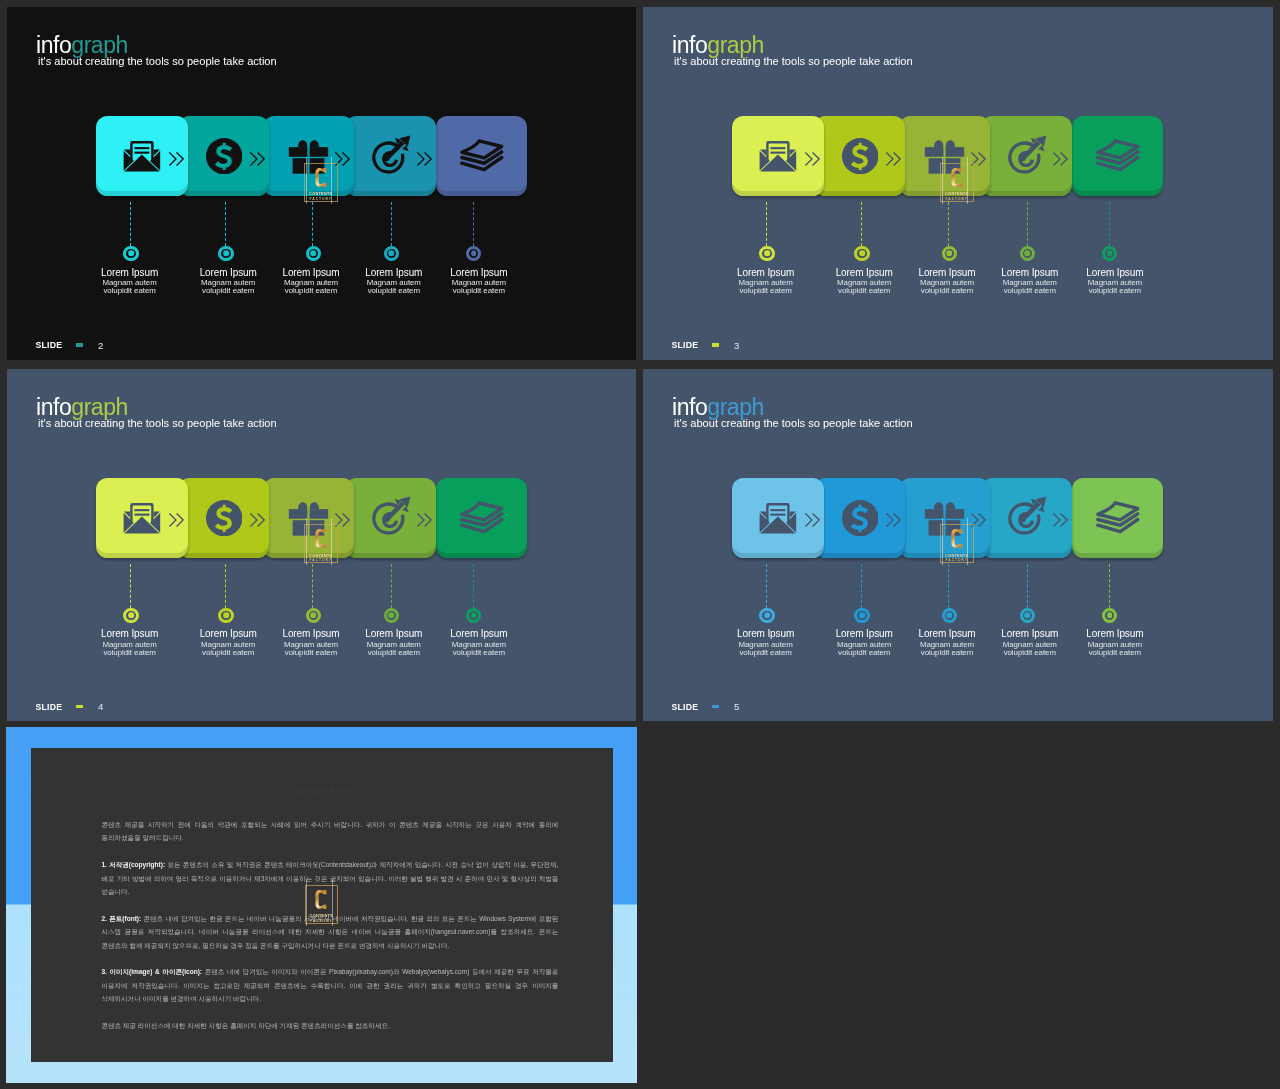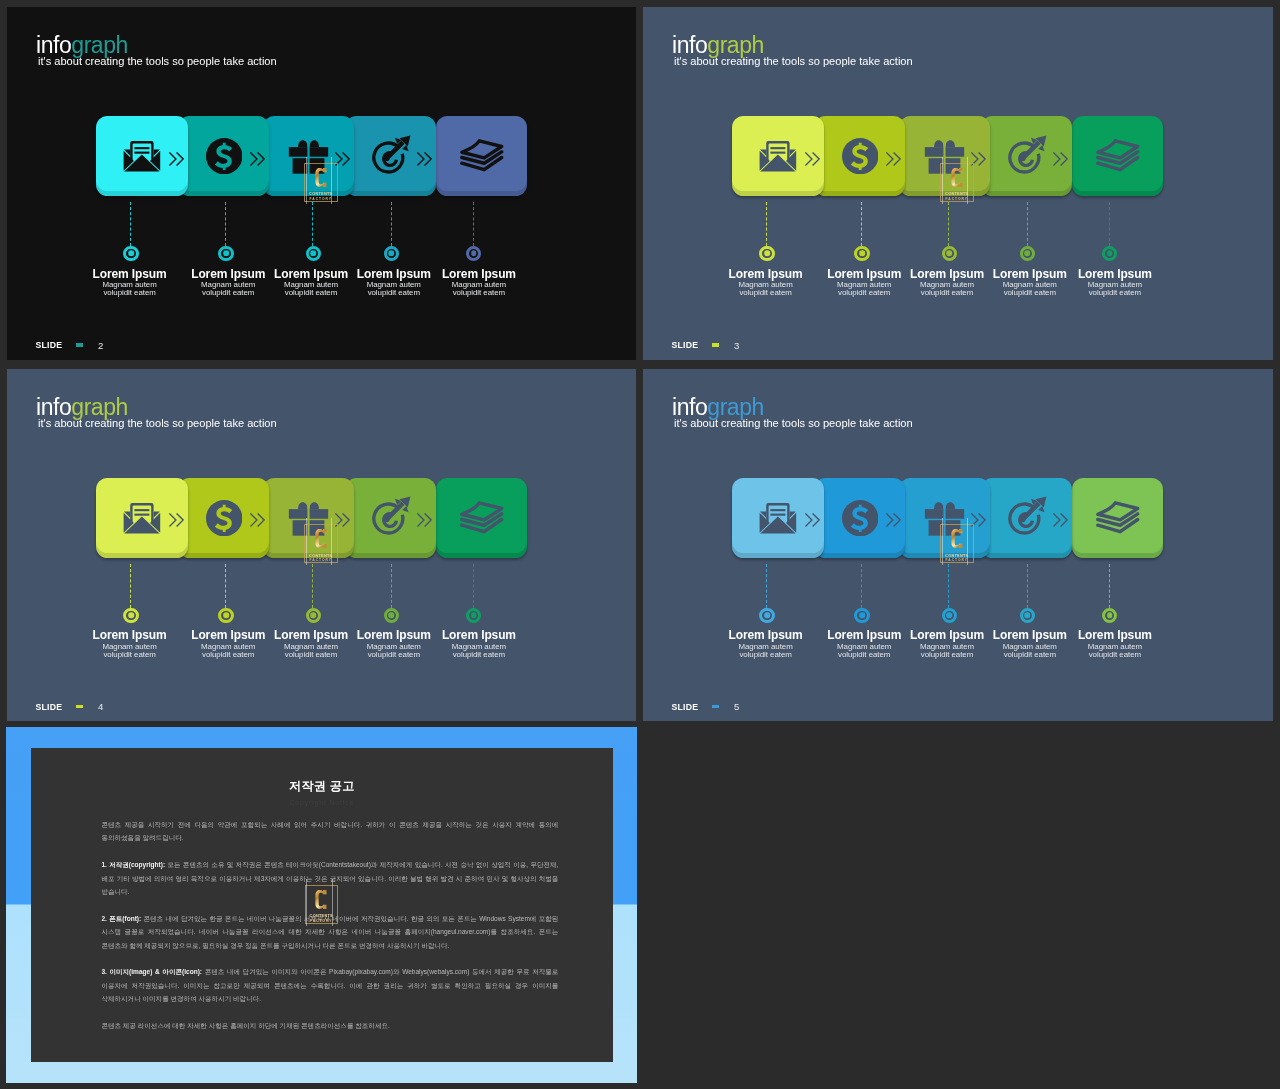--- a/index.html
+++ b/index.html
@@ -22,21 +22,21 @@
   .chev{position:absolute;display:block;}
 
   
   .conn{position:absolute;width:0;border-left-width:1.4px;border-left-style:dashed;}
   .dot{position:absolute;border-radius:50%;border-style:solid;box-sizing:border-box;}
   .dot i{position:absolute;left:50%;top:50%;transform:translate(-50%,-50%);
          border-radius:50%;display:block;}
 
   
   .lab{position:absolute;text-align:center;line-height:1;}
-  .lab .l1{font-size:12px;color:#ffffff;letter-spacing:-0.12px;font-weight:bold;}
+  .lab .l1{font-size:10px;color:#ffffff;letter-spacing:-0.12px;}
   .lab .l2{font-size:7.9px;color:#e3e5e7;margin-top:1.6px;line-height:7.8px;letter-spacing:-0.05px;}
 
   
   .foot{position:absolute;font-size:8.7px;font-weight:bold;color:#ffffff;
         letter-spacing:0.2px;display:flex;align-items:center;gap:12px;}
   .foot .dash{display:inline-block;width:6.6px;height:3.2px;margin:0 3.1px 0 2.2px;}
   .foot .num{font-weight:normal;color:#e8e8e8;font-size:9.6px;letter-spacing:0;}
 
   
   .wm{position:absolute;width:33.5px;height:39px;
@@ -741,21 +741,20 @@
       <div class="foot" style="left:28.6px;top:332.5px;">
         <span>SLIDE</span>
         <span class="dash" style="background:#3d9ad4;"></span>
         <span class="num">5</span>
       </div>
     </div>
     <div class="slide" id="s6" style="left:6px;top:727px;width:631px;height:356px;">
       <div class="frame"></div>
       <div class="panel" style="left:24.5px;top:21px;width:582.7px;height:314px;">
         <div class="cp-h" style="top:32px;">
-          <div class="kr">저작권 공고</div>
           <div class="en">Copyright Notice</div>
         </div>
         <div class="body" style="left:70.9px;top:70px;width:457px;">
           <p>콘텐츠 제공을 시작하기 전에 다음의 약관에 포함되는 사례에 읽어 주시기 바랍니다. 귀하가 이 콘텐츠 제공을 시작하는 것은 사용자 계약에 동의에 동의하셨음을 알려드립니다.</p>
           <p><b>1. 저작권(copyright):</b> 모든 콘텐츠의 소유 및 저작권은 콘텐츠 테이크아웃(Contentstakeout)과 제작자에게 있습니다. 사전 승낙 없이 상업적 이용, 무단전재, 배포 기타 방법에 의하여 영리 목적으로 이용하거나 제3자에게 이용하는 것은 금지되어 있습니다. 이러한 불법 행위 발견 시 준하여 민사 및 형사상의 처벌을 받습니다.</p>
           <p><b>2. 폰트(font):</b> 콘텐츠 내에 담겨있는 한글 폰트는 네이버 나눔글꼴의 서체로서 네이버에 저작권있습니다. 한글 외의 모든 폰트는 Windows System에 포함된 시스템 글꼴로 저작되었습니다. 네이버 나눔글꼴 라이선스에 대한 자세한 사항은 네이버 나눔글꼴 홈페이지(hangeul.naver.com)를 참조하세요. 폰트는 콘텐츠와 함께 제공되지 않으므로, 필요하실 경우 정품 폰트를 구입하시거나 다른 폰트로 변경하여 사용하시기 바랍니다.</p>
           <p><b>3. 이미지(image) &amp; 아이콘(icon):</b> 콘텐츠 내에 담겨있는 이미지와 아이콘은 Pixabay(pixabay.com)와 Webalys(webalys.com) 등에서 제공한 무료 저작물로 이용자에 저작권있습니다. 이미지는 참고로만 제공되며 콘텐츠에는 수록합니다. 이에 관한 권리는 귀하가 별도로 확인하고 필요하실 경우 이미지를 삭제하시거나 이미지를 변경하여 사용하시기 바랍니다.</p>
           <p>콘텐츠 제공 라이선스에 대한 자세한 사항은 홈페이지 하단에 기재된 콘텐츠라이선스를 참조하세요.</p>
         </div>
       </div>

